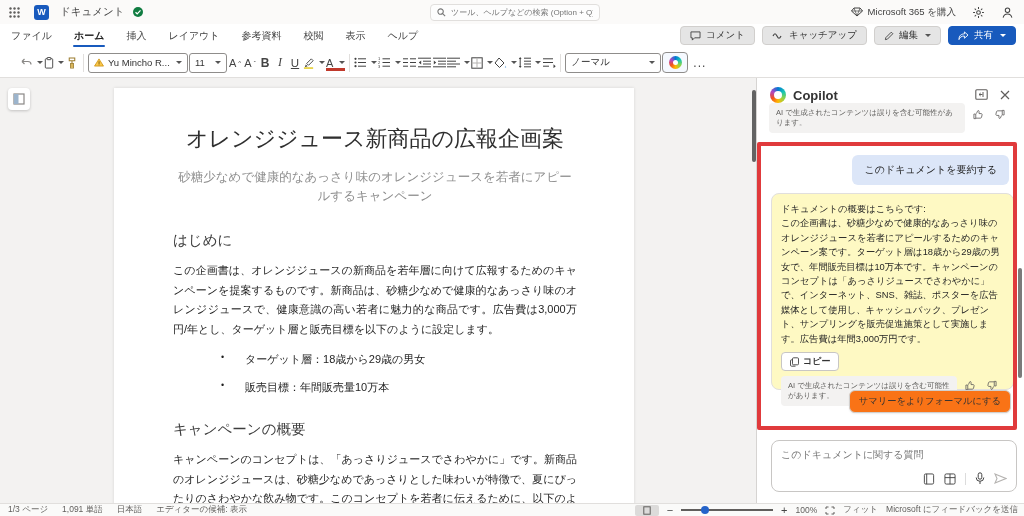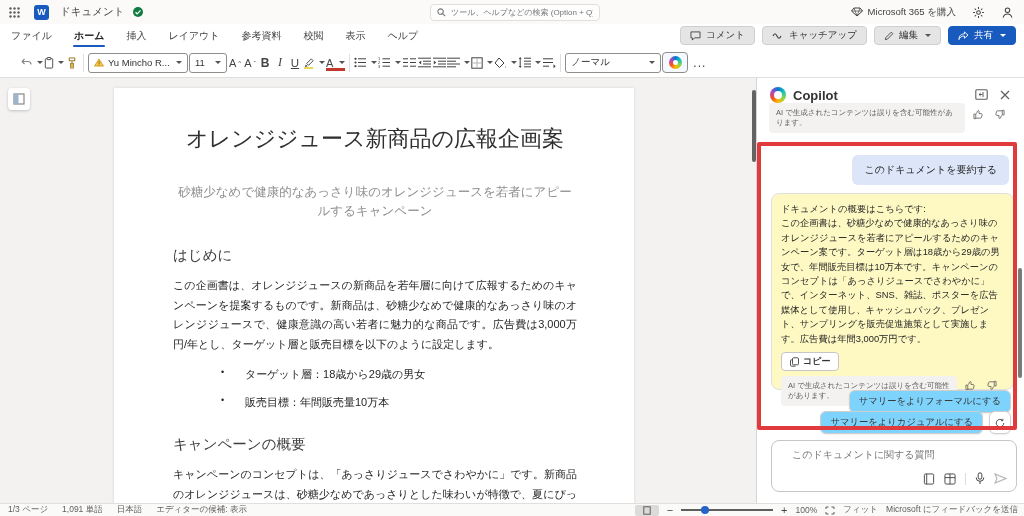--- a/index.html
+++ b/index.html
@@ -40,21 +40,21 @@
   .a-size sup { font-size:6px; }
   .fc { position:relative; font-size:11px; line-height:10px; }
   .fc::after { content:""; position:absolute; left:0; right:0; bottom:-3px; height:3px; background:#c0392b; }
   .copilot-btn { border:1px solid #8f8d8b; border-radius:4px; height:21px; width:26px; display:flex; align-items:center; justify-content:center; background:#f5f9ff; }
   .more { font-size:12px; letter-spacing:1px; color:#444; margin-left:4px; }
 
   
   .canvas { position:absolute; left:0; top:78px; width:756px; height:425px; background:#f3f2f1; overflow:hidden; }
   .page { position:absolute; left:114px; top:10px; width:520px; height:460px; background:#fff; box-shadow:0 0 3px rgba(0,0,0,.12); padding:28px 57px 0 59px; }
   .doc-title-h { font-size:22px; line-height:33px; text-align:center; color:#2f2f2f; font-weight:400; margin-top:6px; }
-  .doc-sub { font-size:12.5px; line-height:19px; text-align:center; color:#8f8f8f; margin-top:28px; }
+  .doc-sub { font-size:12.5px; line-height:19px; text-align:center; color:#8f8f8f; margin-top:13px; }
   .doc-h { font-size:14.5px; color:#3d3d3d; margin-top:25px; font-weight:400; }
   .doc-p { font-size:11px; line-height:19.5px; color:#1f1f1f; text-align:justify; margin-top:11px; }
   .doc-li { display:flex; font-size:11px; color:#1f1f1f; margin-top:13px; padding-left:48px; }
   .doc-li .mark { width:24px; font-size:9px; }
   .doc-scroll { position:absolute; left:752px; top:12px; width:4px; height:72px; background:#636363; border-radius:2px; }
   .pane-btn { position:absolute; left:8px; top:88px; width:22px; height:22px; background:#fff; border-radius:4px; box-shadow:0 1px 3px rgba(0,0,0,.2); display:flex; align-items:center; justify-content:center; }
 
   
   .panel { position:absolute; left:756px; top:78px; width:268px; height:425px; background:#fff; border-left:1px solid #d6d4d2; }
   .cp-head { position:absolute; left:13px; top:9px; display:flex; align-items:center; gap:7px; }
@@ -64,23 +64,23 @@
   .cp-logo::after { content:""; position:absolute; inset:4px; background:#fff; border-radius:50%; }
   .ai-note { background:#f3f2f1; border-radius:4px; padding:5px 7px; font-size:7.5px; line-height:10px; color:#5f5e5c; width:196px; }
   .thumbs { display:flex; gap:10px; align-items:center; }
   .note-row { position:absolute; left:12px; display:flex; align-items:flex-start; gap:8px; }
   .bubble-user { position:absolute; right:15px; top:77px; background:#dce6f8; border-radius:6px; padding:8px 12px; font-size:10px; color:#1d1d1d; }
   .resp-card { position:absolute; left:14px; top:115px; width:243px; height:197px; border:1px solid #e1dfdd; border-radius:8px; background:#fef9c3; padding:8px 9px; }
   .resp-text { font-size:9.3px; line-height:14.4px; color:#262626; }
   .copy-btn { margin-top:6px; display:inline-flex; align-items:center; gap:4px; border:1px solid #c8c6c4; border-radius:4px; padding:2px 8px; font-size:9px; color:#333; background:#fff;font-weight:bold; }
   .card-note { margin-top:5px; display:flex; align-items:flex-start; gap:8px; }
   .chip-row { position:absolute; right:13px; display:flex; justify-content:flex-end; gap:6px; }
-  .chip { border:1px solid #d1cfcd; border-radius:6px; background:#7dd3fc; padding:4px 9px; font-size:9.3px; color:#333; box-shadow:0 1px 2px rgba(0,0,0,.07); white-space:nowrap; }
+  .chip { border:1px solid #d1cfcd; border-radius:6px; background:#f97316; padding:4px 9px; font-size:9.3px; color:#333; box-shadow:0 1px 2px rgba(0,0,0,.07); white-space:nowrap; }
   .refresh-btn { border:1px solid #d1cfcd; border-radius:6px; background:#fff; width:22px; display:flex; align-items:center; justify-content:center; box-shadow:0 1px 2px rgba(0,0,0,.07); }
-  .input-card { position:absolute; left:14px; top:362px; width:246px; height:52px; border:1px solid #c8c6c4; border-radius:8px; background:#fff; padding:7px 20px; }
+  .input-card { position:absolute; left:14px; top:362px; width:246px; height:52px; border:1px solid #c8c6c4; border-radius:8px; background:#fff; padding:7px 9px; }
   .input-card textarea { width:100%; height:20px; border:0; outline:0; resize:none; font-family:inherit; font-size:10px; color:#333; }
   .input-card textarea::placeholder { color:#767676; }
   .input-icons { position:absolute; right:9px; bottom:6px; display:flex; align-items:center; gap:9px; }
   .in-sep { width:1px; height:12px; background:#dcdcdc; }
   .cp-scroll { position:absolute; right:2px; top:190px; width:4px; height:110px; background:#7a7a7a; border-radius:2px; }
   .red-box { position:absolute; left:757px; top:142px; width:260px; height:288px; border:4px solid #e03a3c; border-radius:2px; pointer-events:none; z-index:50; }
 
   
   .statusbar { position:absolute; left:0; bottom:0; width:1024px; height:13px; background:#fafaf9; border-top:1px solid #e1dfdd; display:flex; align-items:center; font-size:8.5px; color:#605e5c; }
   .sb-left { display:flex; gap:14px; margin-left:8px; }
@@ -464,28 +464,20 @@
               <path d="M1 5.5h2v5H1zM3 10h5c.7 0 1.2-.4 1.3-1l.6-2.6c.2-.8-.3-1.4-1.1-1.4H6.6V2.6C6.6 1.6 5.3 1.3 5 2.2L3.8 5" fill="none" stroke="#605e5c" stroke-width=".9"></path>
             </svg>
           </span>
       </div>
     </div>
   </div>
 
   <div class="chip-row" style="top:312px">
     <button class="chip">サマリーをよりフォーマルにする</button>
   </div>
-  <div class="chip-row" style="top:333px">
-    <button class="chip">サマリーをよりカジュアルにする</button>
-    <button class="refresh-btn">
-      <svg width="10" height="10" viewBox="0 0 12 12">
-          <path d="M10.5 6a4.5 4.5 0 1 1-1.4-3.2M9.4 1v2.2H7.2" fill="none" stroke="#424242" stroke-width="1.1"></path>
-        </svg>
-    </button>
-  </div>
 
   <div class="input-card">
     <textarea placeholder="このドキュメントに関する質問" style=""></textarea>
     <div class="input-icons">
       <span>
           <svg width="12" height="12" viewBox="0 0 13 13">
             <rect x="1.5" y="1" width="10" height="11" rx="1.5" fill="none" stroke="#424242" stroke-width="1"></rect>
             <line x1="4" y1="1" x2="4" y2="12" stroke="#424242" stroke-width="1"></line>
           </svg>
         </span>

